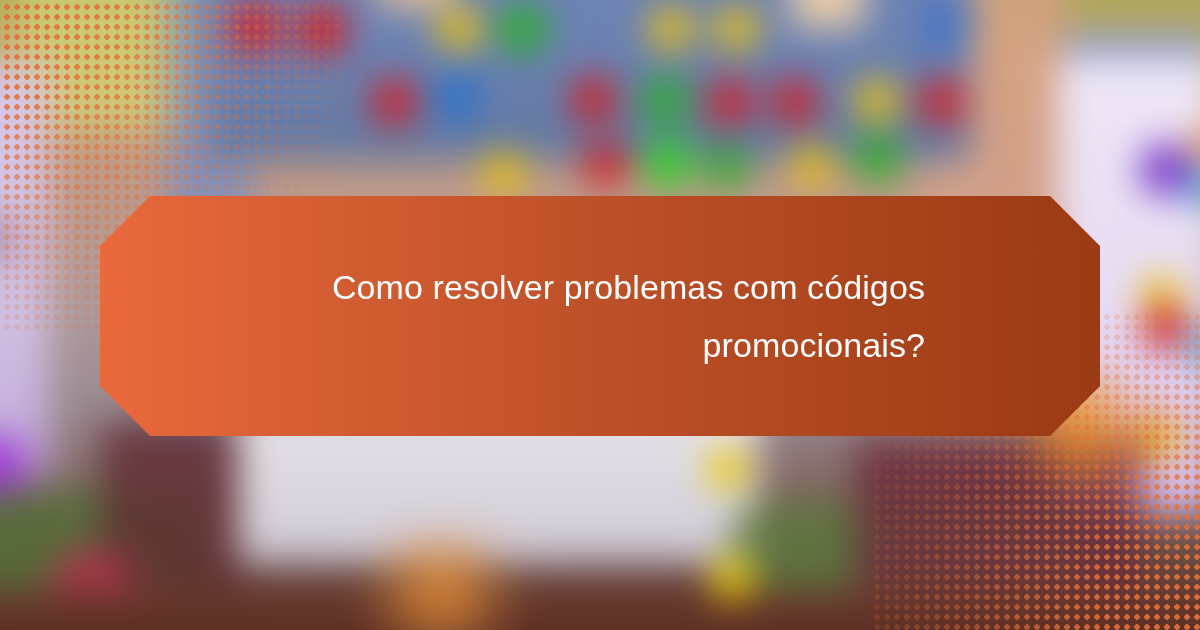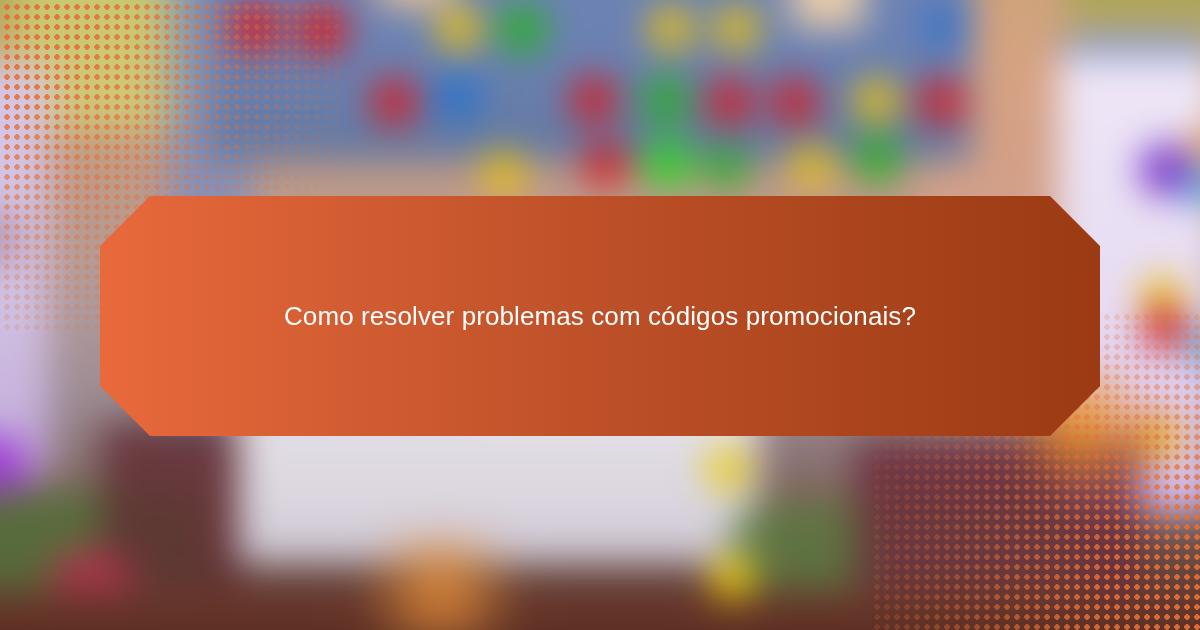--- a/index.html
+++ b/index.html
@@ -199,21 +199,21 @@
     width:1000px; height:240px;
     display:flex;
     align-items:center;
     justify-content:center;
     -webkit-clip-path: polygon(50px 0, calc(100% - 50px) 0, 100% 50px, 100% calc(100% - 50px), calc(100% - 50px) 100%, 50px 100%, 0 calc(100% - 50px), 0 50px);
             clip-path: polygon(50px 0, calc(100% - 50px) 0, 100% 50px, 100% calc(100% - 50px), calc(100% - 50px) 100%, 50px 100%, 0 calc(100% - 50px), 0 50px);
   }
 
   .banner-title {
     color:#fdfdfd;
-    font-size:26px;
+    font-size:34px;
     font-weight:400;
     line-height:58px;
     text-align:right;
     letter-spacing:.1px;
     max-width:690px;
     padding:0 20px;
   }
 </style>
 </head>
 <body>

